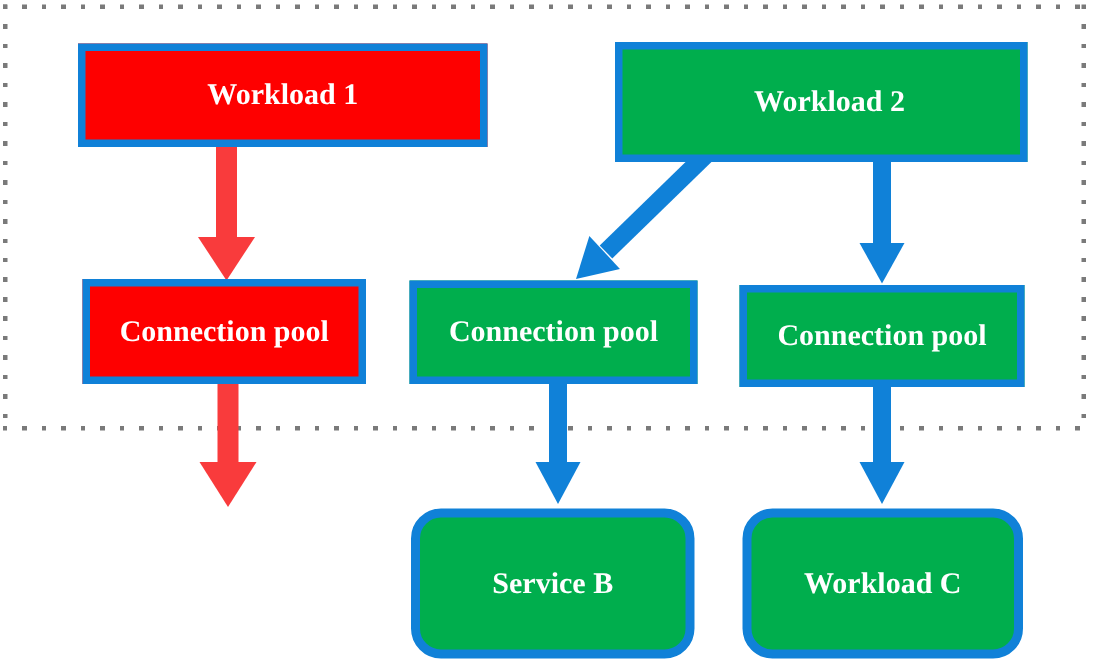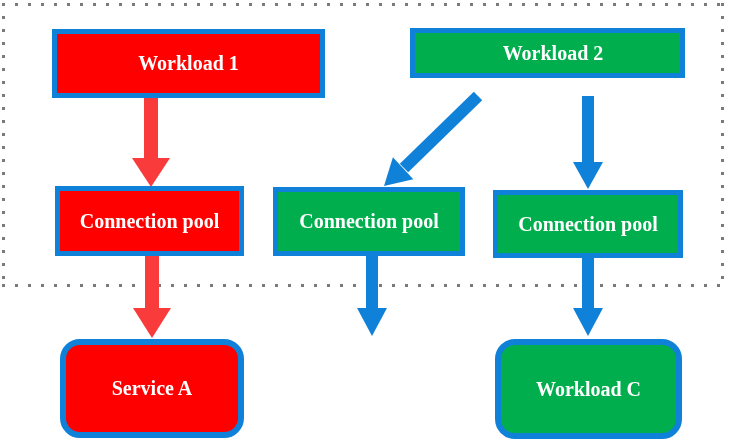--- a/index.html
+++ b/index.html
@@ -53,21 +53,21 @@
     text-align: center;
     display: flex;
     align-items: center;
     justify-content: center;
   }
   .node .lbl { display: inline-block; padding: 0 18px; }
   .red-box   { background: var(--box-red); }
   .green-box { background: var(--box-green); }
   .rounded   { border-radius: 20px; border-width: 6px; }
   #workload1 { left: 52px;  top: 29px;  width: 273px; height: 69px; }
-  #workload2 { left: 410px; top: 28px;  width: 275px; height: 50px; padding-left: 11px; }
+  #workload2 { left: 410px; top: 28px;  width: 275px; height: 80px; padding-left: 11px; }
   #pool1     { left: 55px;  top: 186px; width: 189px; height: 70px; }
   #pool2     { left: 273px; top: 187px; width: 192px; height: 69px; }
   #pool3     { left: 493px; top: 190px; width: 190px; height: 68px; }
   #serviceA  { left: 60px;  top: 339px; width: 184px; height: 99px; }
   #serviceB  { left: 274px; top: 339px; width: 189px; height: 100px; }
   #serviceC  { left: 495px; top: 339px; width: 187px; height: 100px; }
 </style>
 </head>
 <body>
 
@@ -121,22 +121,22 @@
   </div>
 
   <div class="node green-box" id="pool2">
     <span class="lbl">Connection pool</span>
   </div>
 
   <div class="node green-box" id="pool3">
     <span class="lbl">Connection pool</span>
   </div>
 
-  <div class="node red-box rounded" id="serviceA">
-    <span class="lbl">Service A</span>
+
+  <div class="node green-box rounded" id="serviceB">
+    <span class="lbl">Service B</span>
   </div>
-
 
   <div class="node green-box rounded" id="serviceC">
     <span class="lbl">Workload C</span>
   </div>
 
 </div>
 
 </body></html>

